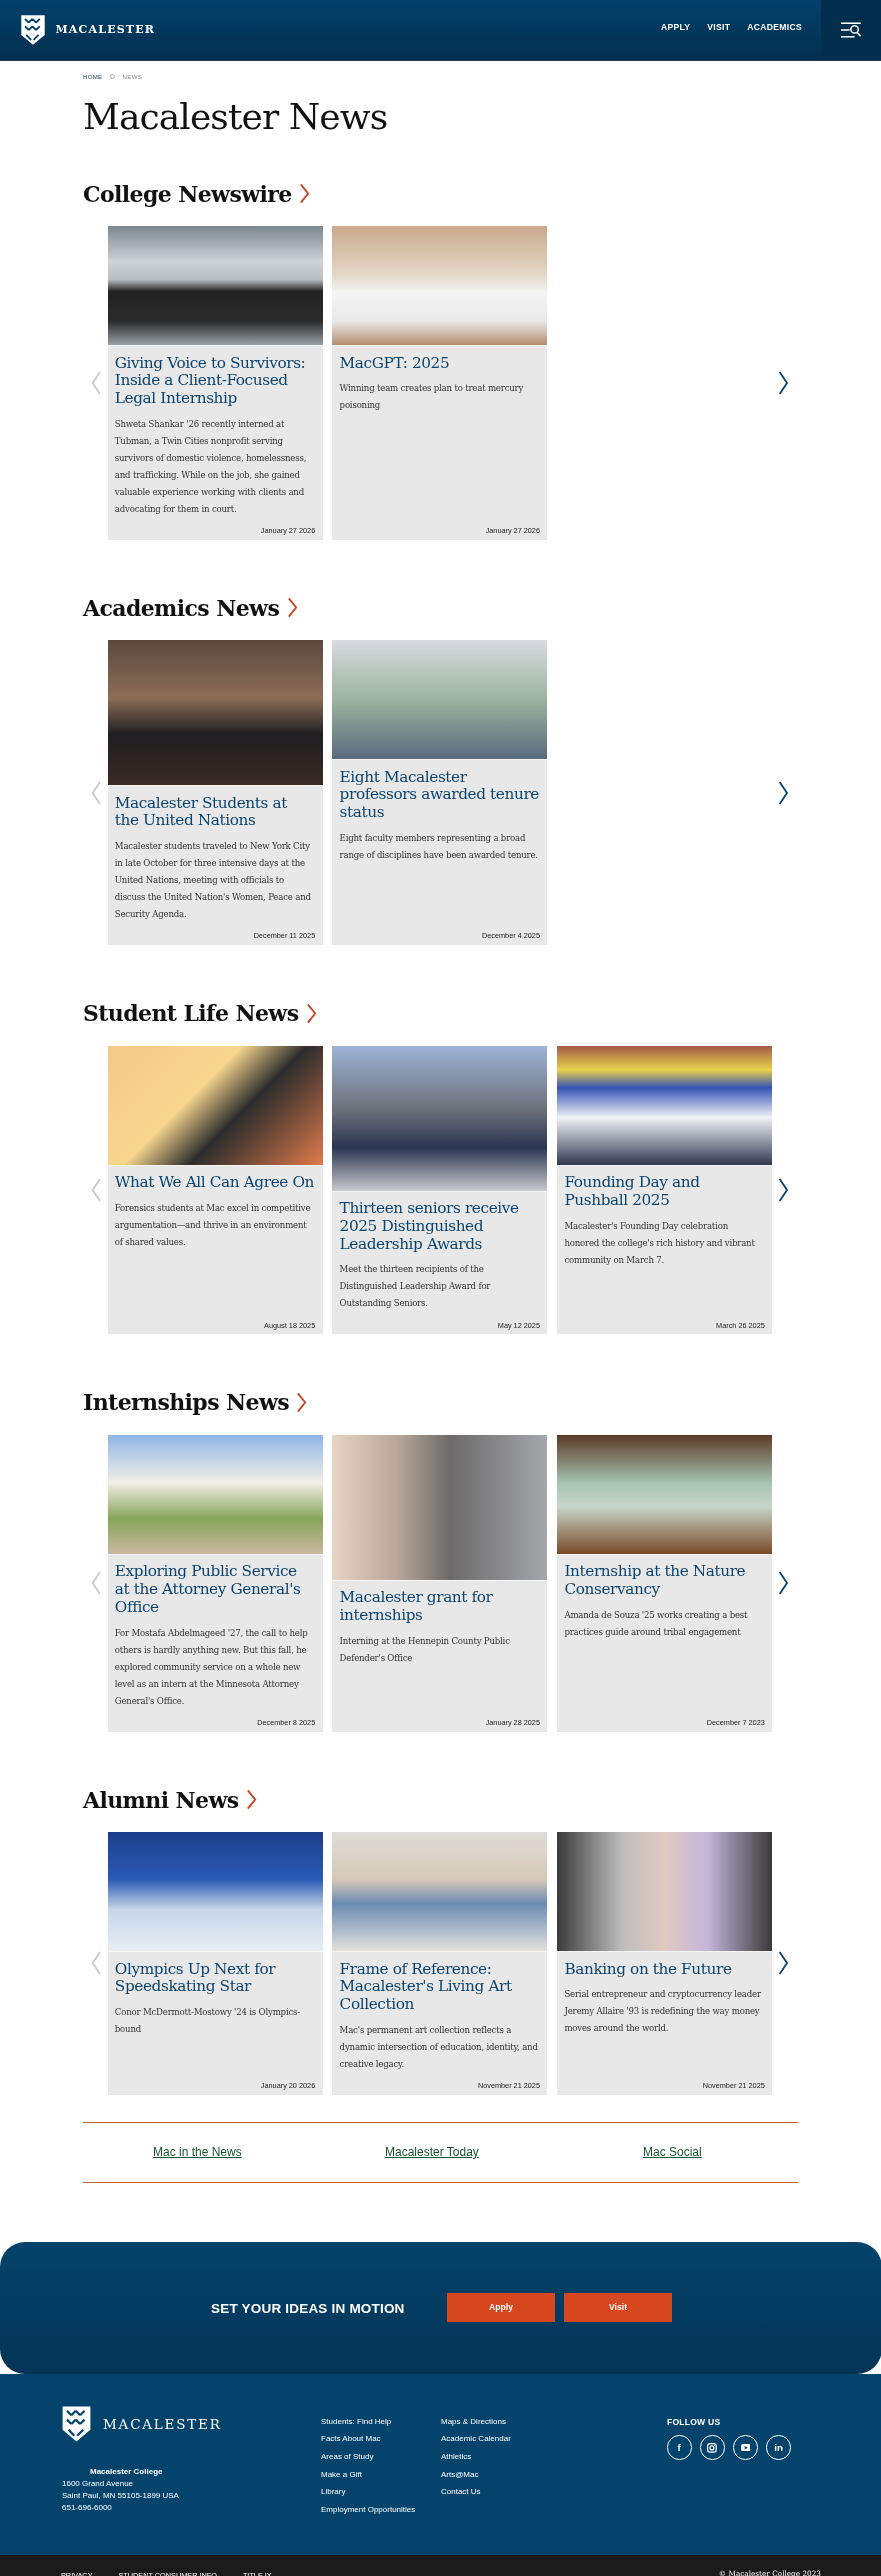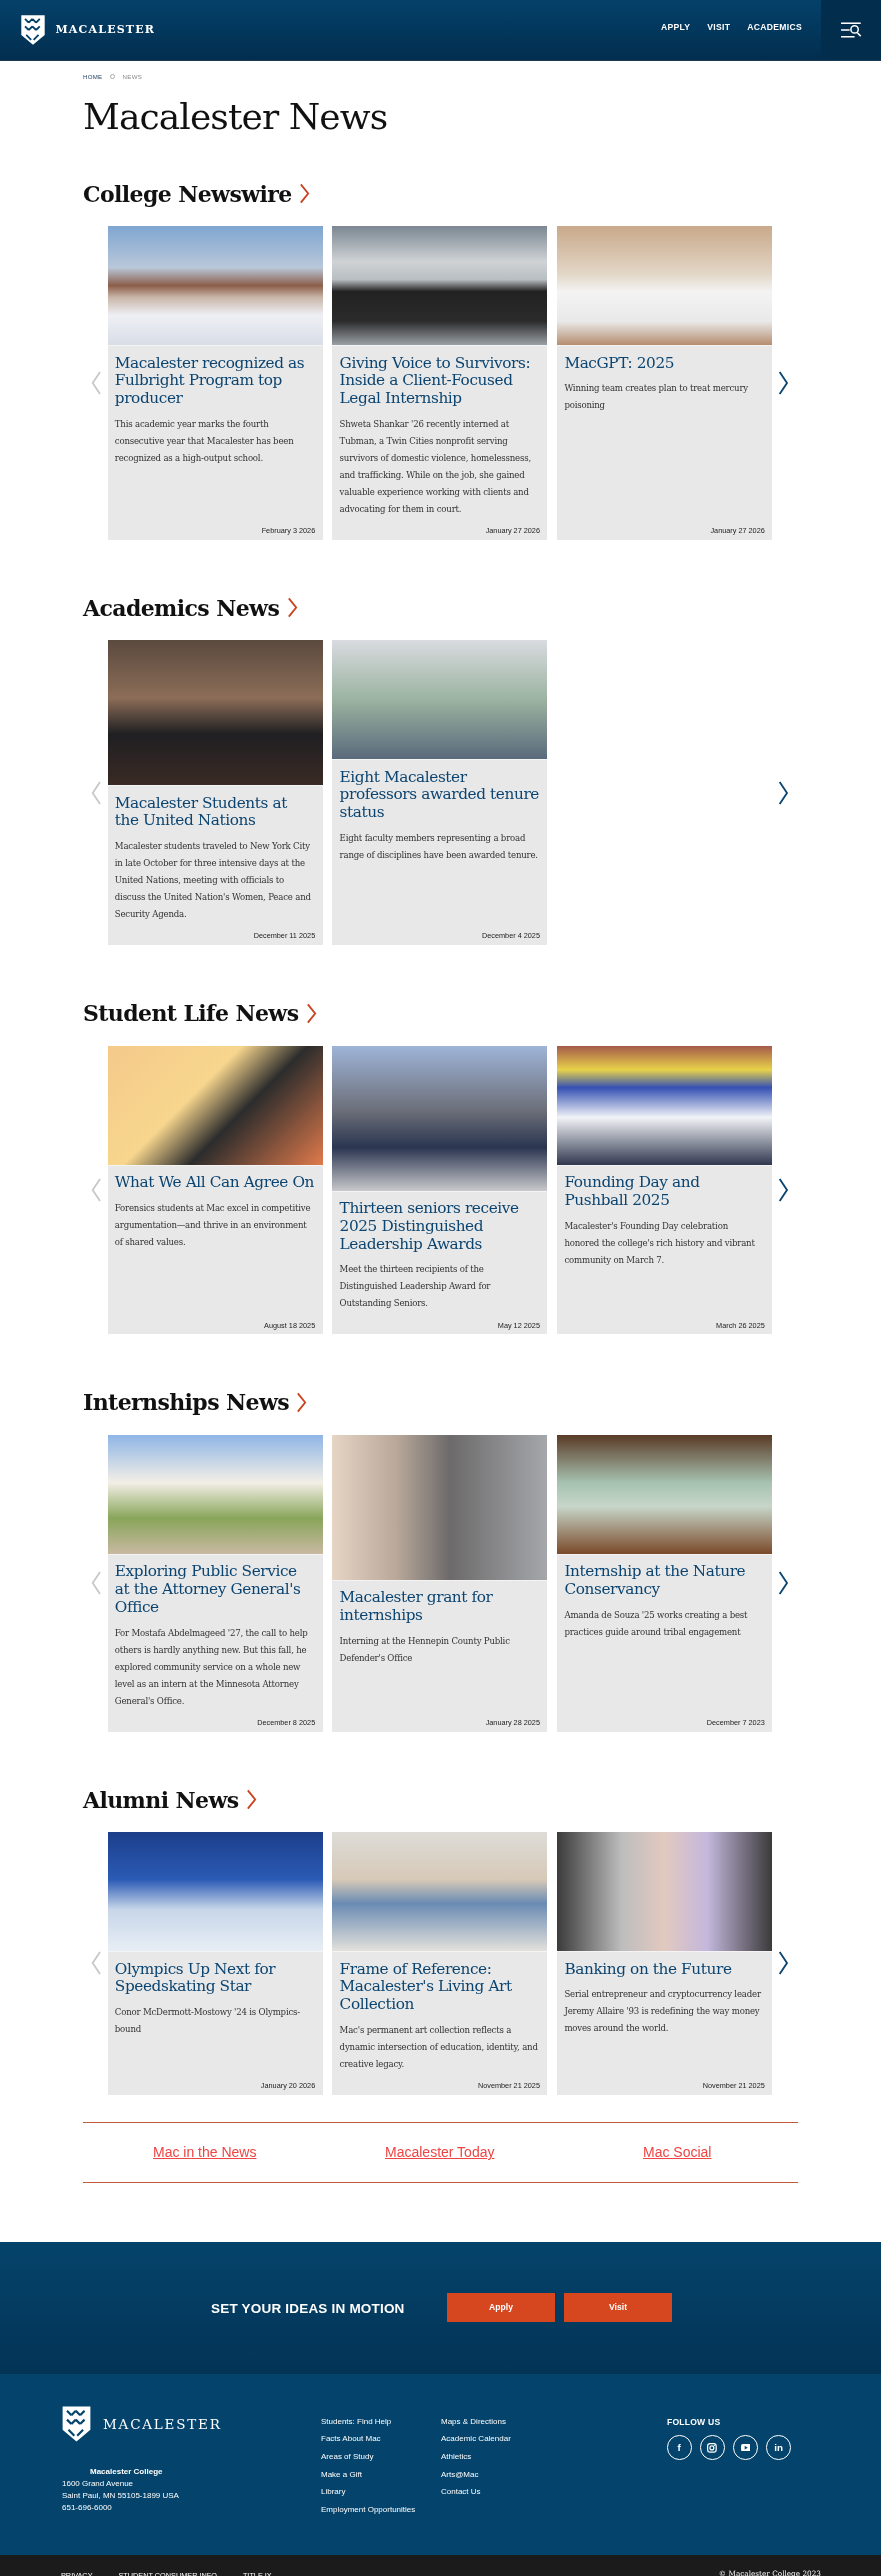--- a/index.html
+++ b/index.html
@@ -58,24 +58,24 @@
   .img-pushball { background: linear-gradient(180deg, #a55a4a 0%, #e8d24a 20%, #3551b3 35%, #f1f3f7 60%, #31384f 100%); }
   .img-capitol { background: linear-gradient(180deg, #8fb5e6 0%, #f3efe6 40%, #88a55a 70%, #c9b9a2 100%); }
   .img-grant { background: linear-gradient(90deg, #e6d4c4 0%, #b9a89a 30%, #6c6a6a 55%, #a5a7ab 100%); }
   .img-nature { background: linear-gradient(180deg, #5a3a26 0%, #a6c2b0 40%, #c7d6c9 60%, #7a4a2a 100%); }
   .img-skate { background: linear-gradient(180deg, #1c3e8a 0%, #2b5bb5 40%, #c7d6e8 65%, #e8eef5 100%); }
   .img-art { background: linear-gradient(180deg, #dedcd8 0%, #d6c9b7 40%, #6a8bb3 60%, #e3e1dc 100%); }
   .img-banker { background: linear-gradient(90deg, #3b3b3b 0%, #bdbdbd 30%, #e2c9c0 50%, #c3b7dc 70%, #3a3a3a 100%); }
 
   
   .link-row { margin-top: 27px; border-top: 1.2px solid #c1593a; border-bottom: 1.2px solid #c1593a; height: 61px; display: flex; align-items: center; }
-  .link-row a { font-family: "Liberation Sans", sans-serif; font-size: 14px; color: #ef4444; text-decoration: underline; position: absolute; }
-
-  
-  .cta-band { margin-top: 59px; height: 132px; background: linear-gradient(180deg, #05436b 0%, #033456 100%); position: relative; }
+  .link-row a { font-family: "Liberation Sans", sans-serif; font-size: 12px; color: #14532d; text-decoration: underline; position: absolute; }
+
+  
+  .cta-band { margin-top: 59px; height: 132px; background: linear-gradient(180deg, #05436b 0%, #033456 100%); position: relative; border-radius: 25px; }
   .cta-text { position: absolute; left: 211px; top: 59px; color: #fff; font-family: "Liberation Sans", sans-serif; font-weight: bold; font-size: 13.5px; letter-spacing: 0.2px; }
   .cta-btn { position: absolute; top: 51px; width: 108px; height: 29px; background: #d6461f; color: #fff; border: none; font-family: "Liberation Sans", sans-serif; font-weight: bold; font-size: 8.6px; cursor: pointer; }
 
   
   .footer { background: #04446c; height: 181px; position: relative; color: #fff; font-family: "Liberation Sans", sans-serif; }
   .footer-logo { position: absolute; left: 61px; top: 31px; display: flex; align-items: center; gap: 11px; }
   .footer-logo .mark { width: 31px; height: 38px; }
   .footer-logo .word { font-family: "DejaVu Serif", serif; font-size: 13.5px; letter-spacing: 1.8px; }
   .address { position: absolute; left: 62px; top: 92px; font-size: 8px; line-height: 12.2px; }
   .address .name { font-weight: bold; padding-left: 28px; }
@@ -132,28 +132,20 @@
           <h2>College Newswire</h2>
           <svg class="chev" viewBox="0 0 18 34">
             <path d="M3 2 L15 17 L3 32" stroke="#c8441f" stroke-width="3" fill="none"></path>
           </svg>
         </div>
         <div class="carousel">
           <span class="arrow prev"><svg viewBox="0 0 24 44" width="14.7" height="27">
               <path d="M18 4 L6 22 L18 40" stroke="#c9c9c9" stroke-width="3" fill="none"></path>
             </svg></span>
           <article class="card">
-            <div class="card-img img-snow"></div>
-            <div class="card-body">
-              <h3 class="card-title">Macalester recognized as Fulbright Program top producer</h3>
-              <p class="card-desc">This academic year marks the fourth consecutive year that Macalester has been recognized as a high-output school.</p>
-            </div>
-            <span class="card-date">February 3 2026</span>
-          </article>
-          <article class="card">
             <div class="card-img img-court"></div>
             <div class="card-body">
               <h3 class="card-title">Giving Voice to Survivors: Inside a Client-Focused Legal Internship</h3>
               <p class="card-desc">Shweta Shankar '26 recently interned at Tubman, a Twin Cities nonprofit serving survivors of domestic violence, homelessness, and trafficking. While on the job, she gained valuable experience working with clients and advocating for them in court.</p>
             </div>
             <span class="card-date">January 27 2026</span>
           </article>
           <article class="card">
             <div class="card-img img-check"></div>
             <div class="card-body">

